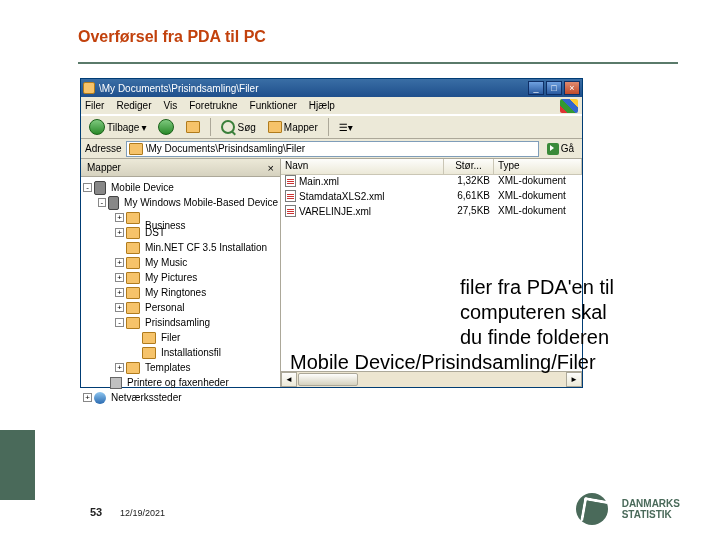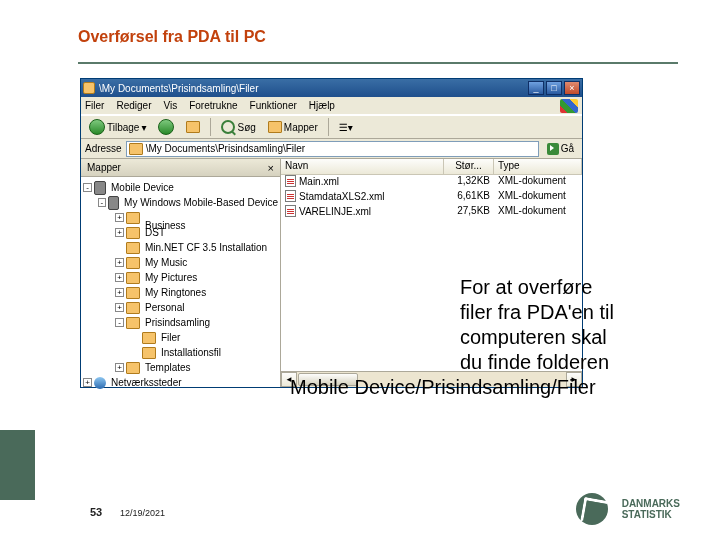--- a/index.html
+++ b/index.html
@@ -222,20 +222,26 @@
               <span style="margin-left: 3px;">Installationsfil</span>
             </div>
             <div class="tree-item">
               <span class="sp"></span>
               <span class="sp"></span>
               <span class="expander">+</span>
               <span class="folder-ico"></span>
               <span style="margin-left: 3px;">Templates</span>
             </div>
             <div class="tree-item">
+              <span class="sp"></span>
+              <span class="expander" style="visibility: hidden;"> </span>
+              <span class="hand-ico"></span>
+              <span style="margin-left: 3px;">Printere og faxenheder</span>
+            </div>
+            <div class="tree-item">
               <span class="expander">+</span>
               <span class="net-ico"></span>
               <span style="margin-left: 3px;">Netværkssteder</span>
             </div>
           </div>
       </div>
       <div class="list-pane">
         <div class="list-header">
           <div class="col name">Navn</div>
           <div class="col size">Stør...</div>
@@ -272,21 +278,20 @@
           <div class="sb-track">
               <div class="sb-thumb"></div>
             </div>
           <div class="sb-btn">►</div>
         </div>
       </div>
     </div>
   </div>
 
   <div class="body-text">
-    <div style="padding-left:170px"><span id="bt1">For at overføre</span></div>
     <div style="padding-left:170px"><span id="bt2">filer fra PDA'en til</span></div>
     <div style="padding-left:170px"><span id="bt3">computeren skal</span></div>
     <div style="padding-left:170px"><span id="bt4">du finde folderen</span></div>
     <div><span id="bt5">Mobile Device/Prisindsamling/Filer</span></div>
   </div>
 
   <div class="footer-num">53</div>
   <div class="footer-date">12/19/2021</div>
   <div class="logo">
     <div class="logo-mark"></div>

